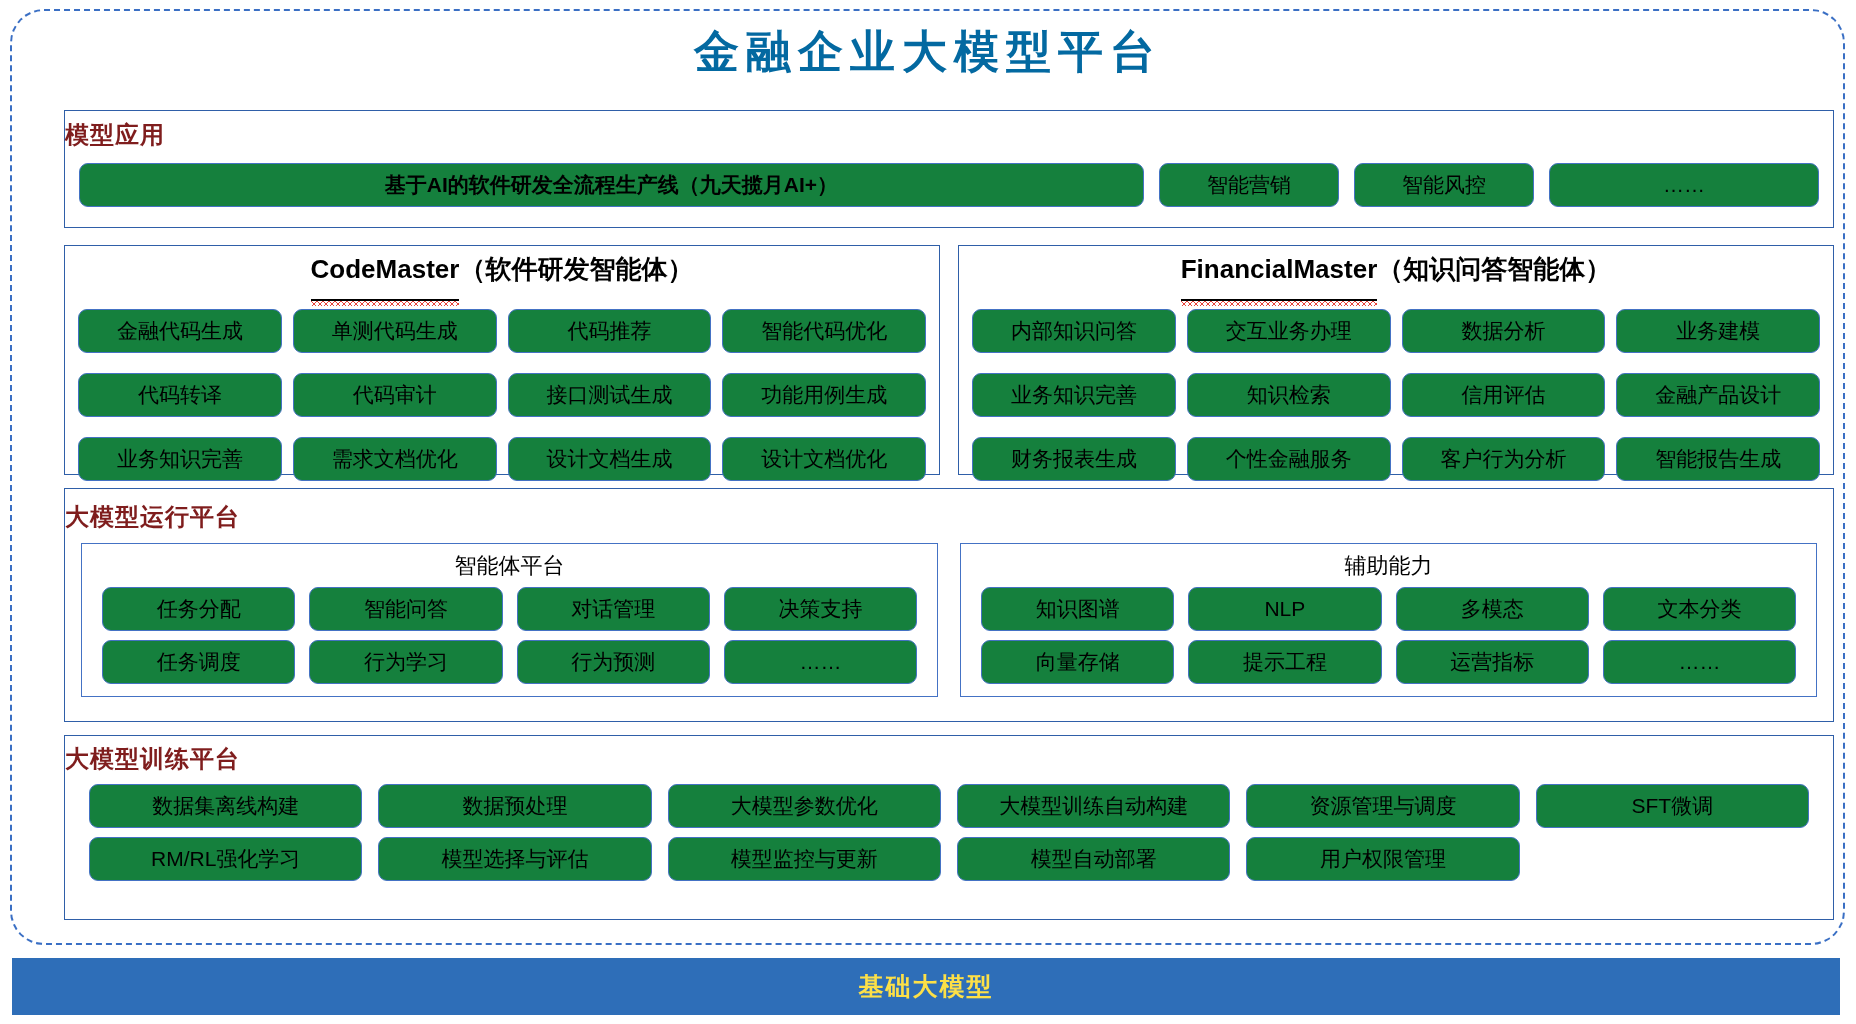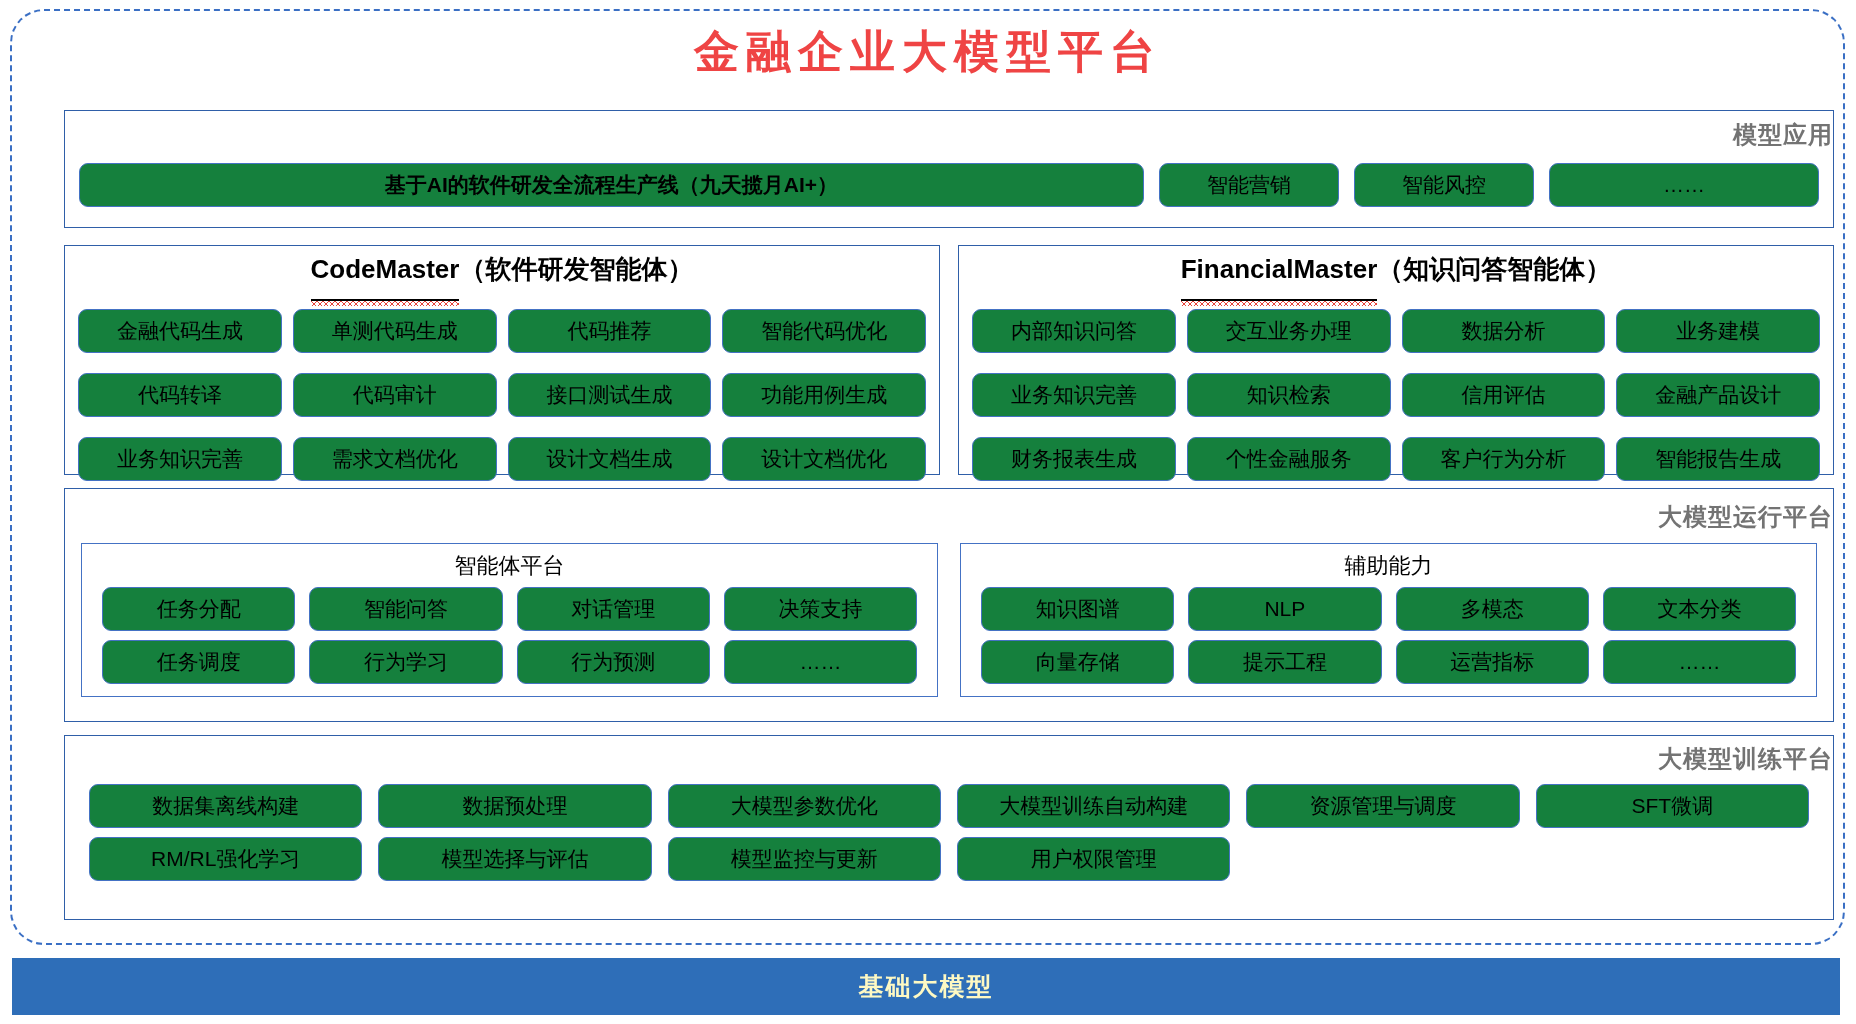--- a/index.html
+++ b/index.html
@@ -37,36 +37,36 @@
   .main-title {
     position: absolute;
     left: 0;
     top: 24px;
     width: 1856px;
     text-align: center;
     font-family: "Liberation Serif", "DejaVu Serif", serif;
     font-size: 45px;
     font-weight: 700;
     letter-spacing: 7px;
-    color: #ef4444;
+    color: #0369a1;
     line-height: 56px;
   }
 
   
   .section {
     position: absolute;
     box-sizing: border-box;
     border: 1.5px solid #2f5fa8;
     background: #ffffff;
   }
   .section-title {
-    text-align: right;
+    text-align: left;
     font-size: 24px;
     font-weight: 700;
-    color: #737373;
+    color: #7f1d1d;
     letter-spacing: 1px;
   }
 
   
   .pill {
     box-sizing: border-box;
     border: 1.5px solid #4472c4;
     border-radius: 9px;
     background: #15803d;
     display: flex;
@@ -210,21 +210,21 @@
   .base-bar {
     position: absolute;
     left: 12px;
     top: 958px;
     width: 1828px;
     height: 57px;
     background: #2e6eb8;
     display: flex;
     align-items: center;
     justify-content: center;
-    color: #fef9c3;
+    color: #fde047;
     font-size: 25px;
     font-weight: 700;
     letter-spacing: 2px;
     text-align: right;
   }
 </style>
 </head>
 <body>
 
 <div class="canvas">
@@ -323,20 +323,21 @@
     <div class="train-grid">
       <div class="pill">数据集离线构建</div>
       <div class="pill">数据预处理</div>
       <div class="pill">大模型参数优化</div>
       <div class="pill">大模型训练自动构建</div>
       <div class="pill">资源管理与调度</div>
       <div class="pill">SFT微调</div>
       <div class="pill">RM/RL强化学习</div>
       <div class="pill">模型选择与评估</div>
       <div class="pill">模型监控与更新</div>
+      <div class="pill">模型自动部署</div>
       <div class="pill">用户权限管理</div>
     </div>
   </div>
 
   <div class="base-bar">
     <span>基础大模型</span>
   </div>
 
 </div>
 

